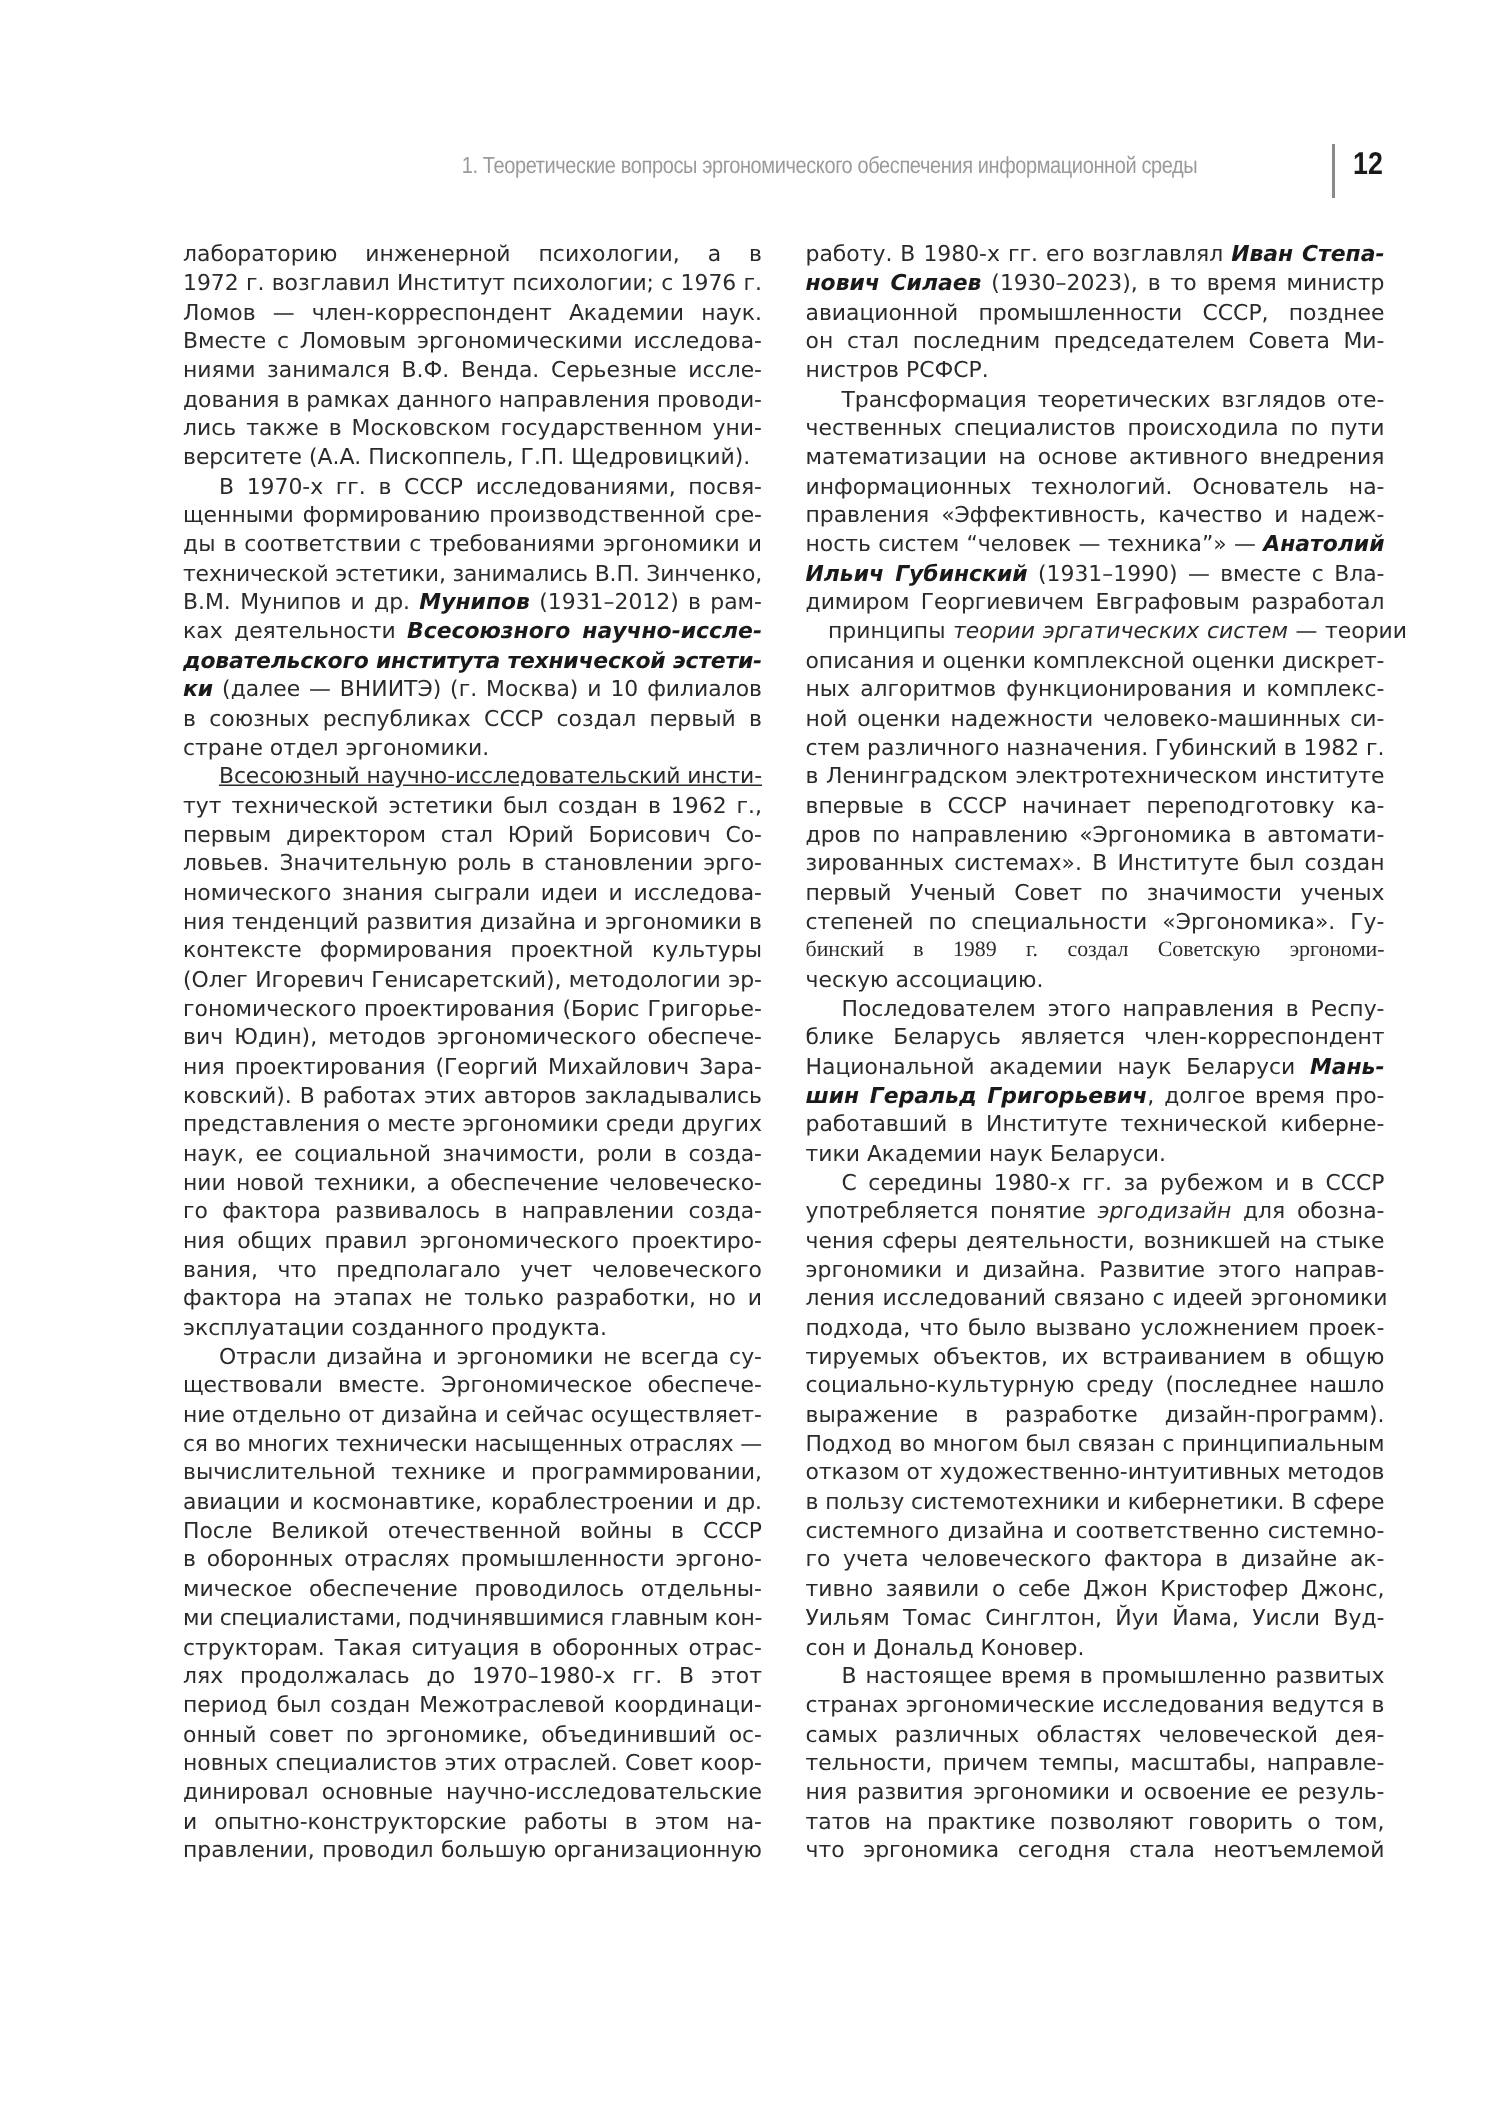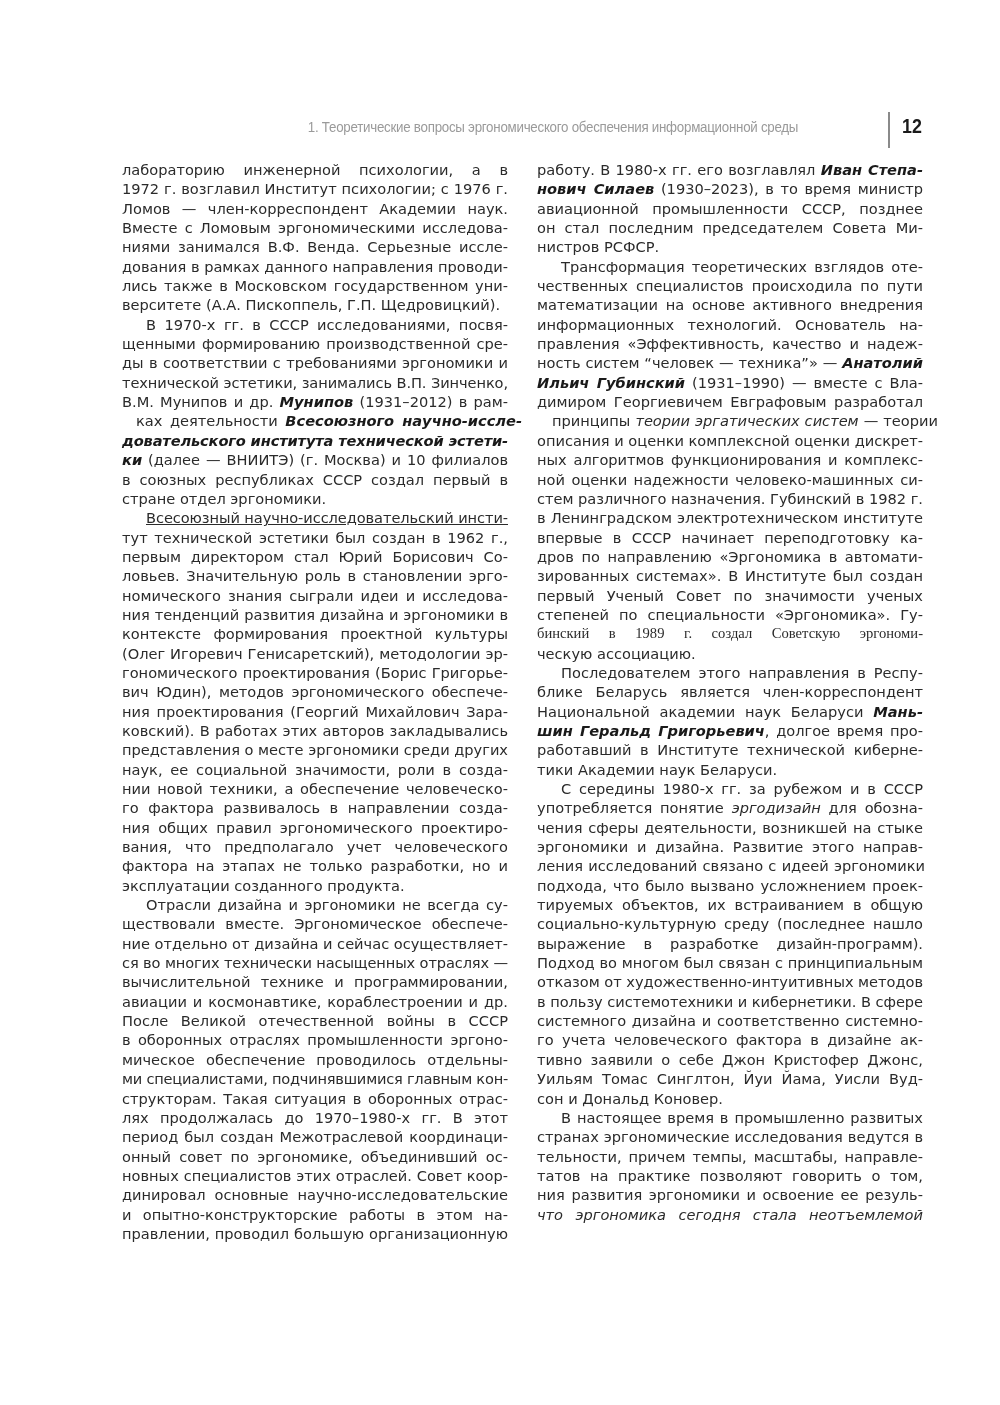--- a/index.html
+++ b/index.html
@@ -1,18 +1,18 @@
 <!DOCTYPE html>
 <html><head>
 <meta charset="utf-8">
 <style>
   html, body { margin: 0; padding: 0; background: #ffffff; }
   body { width: 1000px; height: 1405px; position: relative; overflow: hidden;
          font-family: "DejaVu Sans", sans-serif; color: #2b2b2b; }
-  .header { position: absolute; top: 112px; left: 0; width: 921px; height: 36px; }
+  .header { position: absolute; top: 96px; left: 0; width: 921px; height: 36px; }
   .running-title { position: absolute; right: 123px; top: 6px; font-family: "Liberation Sans", sans-serif;
          font-size: 15.5px; color: #9a9a9a; letter-spacing: -0.3px; white-space: nowrap; transform: scaleX(0.86); transform-origin: right center; }
   .header-sep { position: absolute; left: 888px; top: 0; width: 1.5px; height: 36px; background: #8a8a8a; }
   .page-number { position: absolute; left: 902px; top: 2px; font-family: "Liberation Sans", sans-serif;
          font-weight: bold; font-size: 21px; color: #1a1a1a; transform: scaleX(0.85); transform-origin: left center; }
   .col { position: absolute; top: 160px; width: 386px; font-size: 14.6px; line-height: 19.35px;
          text-align: justify; hyphens: manual; }
   .col.left { left: 122px; }
   .col.right { left: 537px; }
   .col p { margin: 0; }
@@ -41,21 +41,21 @@
       <span class="line" style="white-space: nowrap; display: block; letter-spacing: -0.0104167px;"><span style="white-space: pre;">дования в рамках данного направления проводи-</span></span>
       <span class="line" style="white-space: nowrap; display: block; word-spacing: 2.02188px;"><span style="white-space: pre;">лись также в Московском государственном уни-</span></span>
       <span class="line last"><span style="white-space: pre;">верситете (А.А. Пископпель, Г.П. Щедровицкий).</span></span>
     </p>
     <p>
       <span class="line ind" style="white-space: nowrap; display: block; word-spacing: 3.78125px;"><span style="white-space: pre;">В 1970-х гг. в СССР исследованиями, посвя-</span></span>
       <span class="line" style="white-space: nowrap; display: block; word-spacing: 1.4375px;"><span style="white-space: pre;">щенными формированию производственной сре-</span></span>
       <span class="line" style="white-space: nowrap; display: block; word-spacing: 0.705729px;"><span style="white-space: pre;">ды в соответствии с требованиями эргономики и</span></span>
       <span class="line" style="white-space: nowrap; display: block; letter-spacing: -0.0910904px;"><span style="white-space: pre;">технической эстетики, занимались В.П. Зинченко,</span></span>
       <span class="line" style="white-space: nowrap; display: block; word-spacing: 1.58259px;"><span style="white-space: pre;">В.М. Мунипов и др. </span><span class="bi" style="white-space: pre;">Мунипов</span><span style="white-space: pre;"> (1931–2012) в рам-</span></span>
-      <span class="line" style="white-space: nowrap; display: block; word-spacing: 2.96875px; margin-left: 14px;"><span style="white-space: pre;">ках деятельности </span><span class="bi" style="white-space: pre;">Всесоюзного научно-иссле-</span></span>
+      <span class="line" style="white-space: nowrap; display: block; word-spacing: 2.96875px;"><span style="white-space: pre;">ках деятельности </span><span class="bi" style="white-space: pre;">Всесоюзного научно-иссле-</span></span>
       <span class="line" style="white-space: nowrap; display: block; letter-spacing: -0.134084px;"><span class="bi" style="white-space: pre;">довательского института технической эстети-</span></span>
       <span class="line" style="white-space: nowrap; display: block; word-spacing: 1.28711px;"><span class="bi" style="white-space: pre;">ки</span><span style="white-space: pre;"> (далее — ВНИИТЭ) (г. Москва) и 10 филиалов</span></span>
       <span class="line" style="white-space: nowrap; display: block; word-spacing: 4.29427px;"><span style="white-space: pre;">в союзных республиках СССР создал первый в</span></span>
       <span class="line last"><span style="white-space: pre;">стране отдел эргономики.</span></span>
     </p>
     <p>
       <span class="line ind" style="white-space: nowrap; display: block; letter-spacing: -0.077381px; text-decoration: underline;"><span style="white-space: pre;">Всесоюзный научно-исследовательский инсти-</span></span>
       <span class="line" style="white-space: nowrap; display: block; word-spacing: 2.03795px;"><span style="white-space: pre;">тут технической эстетики был создан в 1962 г.,</span></span>
       <span class="line" style="white-space: nowrap; display: block; word-spacing: 5.21875px;"><span style="white-space: pre;">первым директором стал Юрий Борисович Со-</span></span>
       <span class="line" style="white-space: nowrap; display: block; word-spacing: 2.01875px;"><span style="white-space: pre;">ловьев. Значительную роль в становлении эрго-</span></span>
@@ -151,18 +151,19 @@
       <span class="line" style="white-space: nowrap; display: block; letter-spacing: -0.0397418px;"><span style="white-space: pre;">в пользу системотехники и кибернетики. В сфере</span></span>
       <span class="line" style="white-space: nowrap; display: block; word-spacing: 1.07031px;"><span style="white-space: pre;">системного дизайна и соответственно системно-</span></span>
       <span class="line" style="white-space: nowrap; display: block; word-spacing: 3.78385px;"><span style="white-space: pre;">го учета человеческого фактора в дизайне ак-</span></span>
       <span class="line" style="white-space: nowrap; display: block; word-spacing: 3.80469px;"><span style="white-space: pre;">тивно заявили о себе Джон Кристофер Джонс,</span></span>
       <span class="line" style="white-space: nowrap; display: block; word-spacing: 4.28646px;"><span style="white-space: pre;">Уильям Томас Синглтон, Йуи Йама, Уисли Вуд-</span></span>
       <span class="line last"><span style="white-space: pre;">сон и Дональд Коновер.</span></span>
     </p>
     <p>
       <span class="line ind" style="white-space: nowrap; display: block; word-spacing: 1.29688px;"><span style="white-space: pre;">В настоящее время в промышленно развитых</span></span>
       <span class="line" style="white-space: nowrap; display: block; word-spacing: 0.359375px;"><span style="white-space: pre;">странах эргономические исследования ведутся в</span></span>
+      <span class="line" style="white-space: nowrap; display: block; word-spacing: 6.66406px;"><span style="white-space: pre;">самых различных областях человеческой дея-</span></span>
       <span class="line" style="white-space: nowrap; display: block; word-spacing: 2.36719px;"><span style="white-space: pre;">тельности, причем темпы, масштабы, направле-</span></span>
+      <span class="line" style="white-space: nowrap; display: block; word-spacing: 1.94271px;"><span style="white-space: pre;">ния развития эргономики и освоение ее резуль-</span></span>
       <span class="line" style="white-space: nowrap; display: block; word-spacing: 4.86979px;"><span style="white-space: pre;">татов на практике позволяют говорить о том,</span></span>
-      <span class="line" style="white-space: nowrap; display: block; word-spacing: 1.94271px;"><span style="white-space: pre;">ния развития эргономики и освоение ее резуль-</span></span>
-      <span class="line" style="white-space: nowrap; display: block; word-spacing: 7.76562px;"><span style="white-space: pre; font-style: italic;">что эргономика сегодня стала неотъемлемой</span></span>
+      <span class="line" style="white-space: nowrap; display: block; word-spacing: 7.76562px;"><span style="white-space: pre;">что эргономика сегодня стала неотъемлемой</span></span>
     </p>
   </div>
 
 </body></html>

